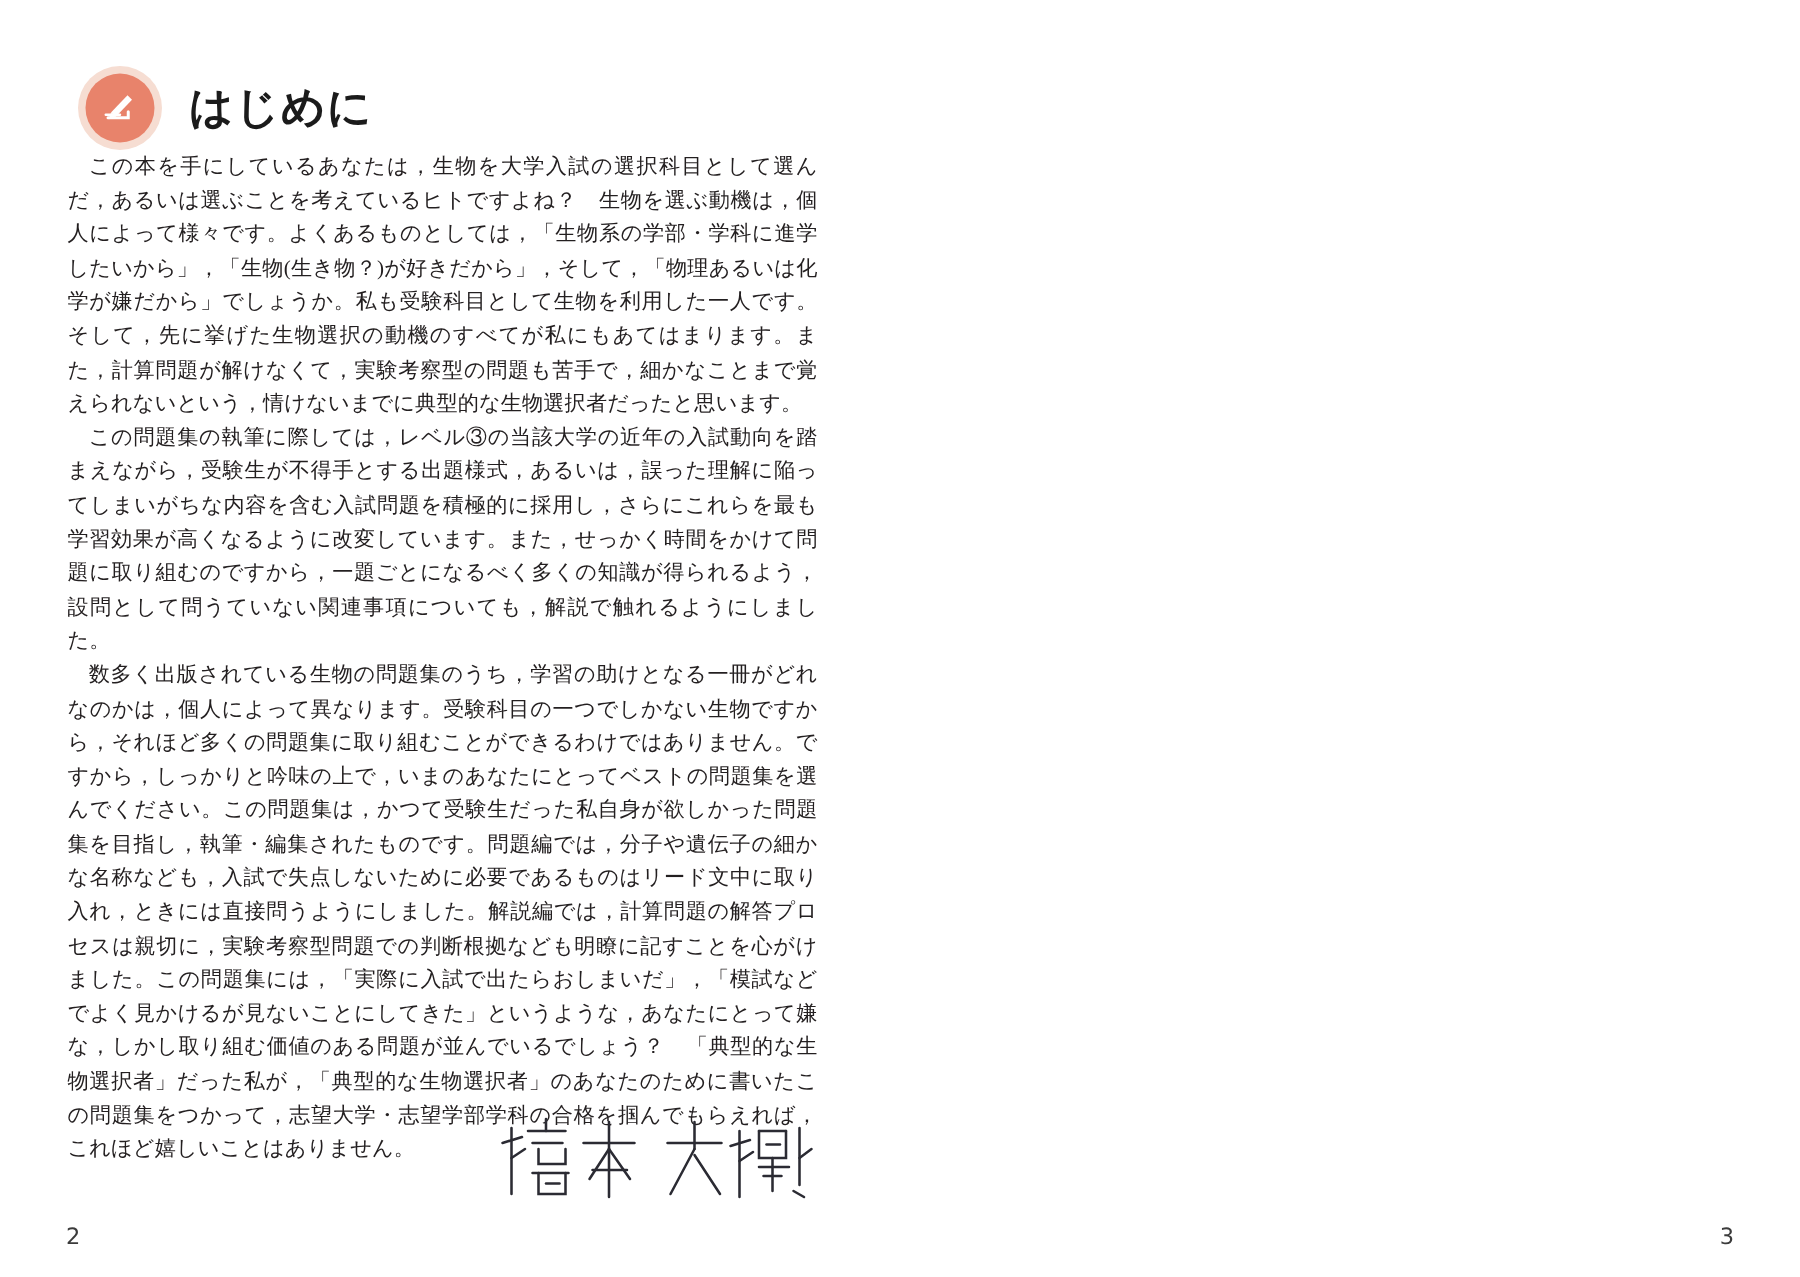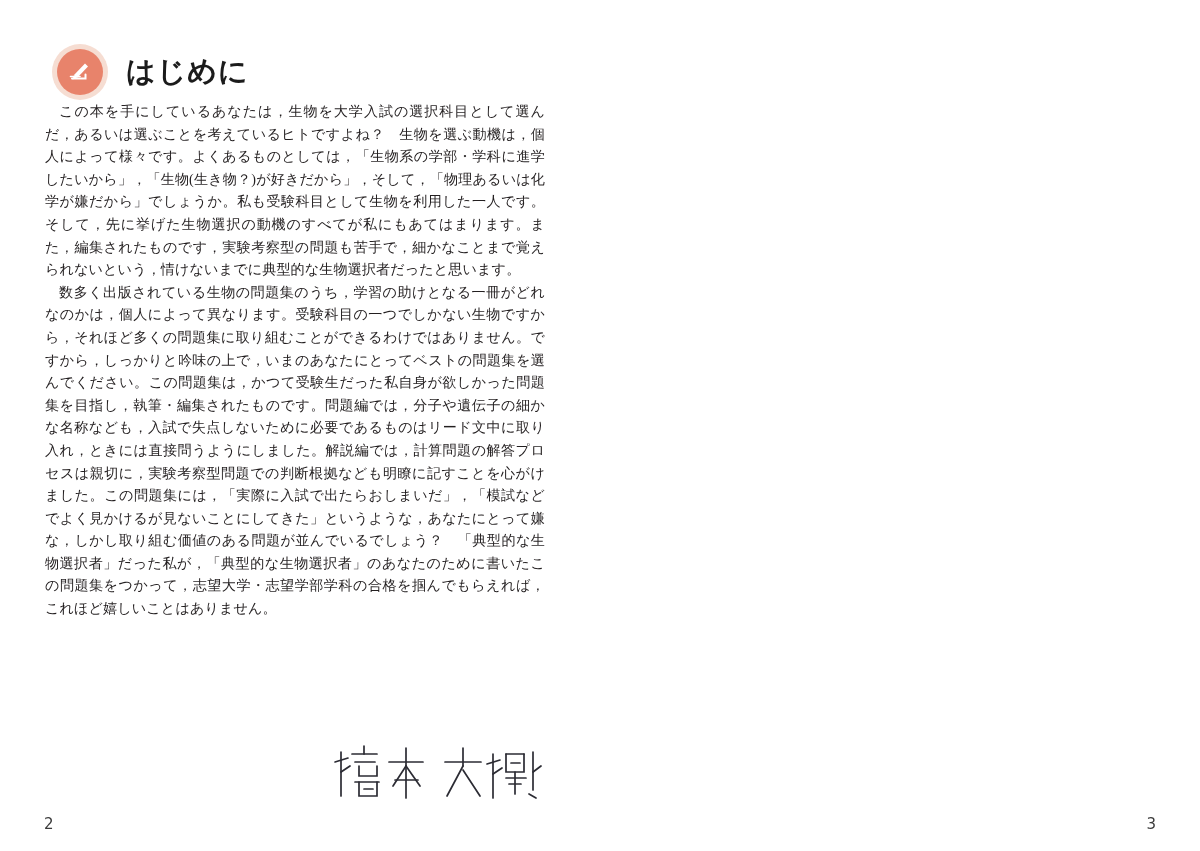--- a/index.html
+++ b/index.html
@@ -117,21 +117,22 @@
             <path d="M5.5 19.5 L15 19.5" stroke="#ffffff" stroke-width="1.6" fill="none" stroke-linecap="round"></path>
             <path d="M9 18 L20 6.5 L23 9.5 L12 21 Z" fill="#ffffff"></path>
             <path d="M9 18 L12 21 L7.5 22.5 Z" fill="#ffffff"></path>
           </svg>
         </div>
       </div>
       <div class="head-title">はじめに</div>
     </div>
 
     <div class="preface">
-      <p>この本を手にしているあなたは，生物を大学入試の選択科目として選んだ，あるいは選ぶことを考えているヒトですよね？　生物を選ぶ動機は，個人によって様々です。よくあるものとしては，「生物系の学部・学科に進学したいから」，「生物(生き物？)が好きだから」，そして，「物理あるいは化学が嫌だから」でしょうか。私も受験科目として生物を利用した一人です。そして，先に挙げた生物選択の動機のすべてが私にもあてはまります。また，編集されたものです，実験考察型の問題も苦手で，細かなことまで覚えられないという，情けないまでに典型的な生物選択者だったと思います。</p>
+      <p>この本を手にしているあなたは，生物を大学入試の選択科目として選んだ，あるいは選ぶことを考えているヒトですよね？　生物を選ぶ動機は，個人によって様々です。よくあるものとしては，「生物系の学部・学科に進学したいから」，「生物(生き物？)が好きだから」，そして，「物理あるいは化学が嫌だから」でしょうか。私も受験科目として生物を利用した一人です。そして，先に挙げた生物選択の動機のすべてが私にもあてはまります。また，計算問題が解けなくて，実験考察型の問題も苦手で，細かなことまで覚えられないという，情けないまでに典型的な生物選択者だったと思います。</p>
+      <p>この問題集の執筆に際しては，レベル③の当該大学の近年の入試動向を踏まえながら，受験生が不得手とする出題様式，あるいは，誤った理解に陥ってしまいがちな内容を含む入試問題を積極的に採用し，さらにこれらを最も学習効果が高くなるように改変しています。また，せっかく時間をかけて問題に取り組むのですから，一題ごとになるべく多くの知識が得られるよう，設問として問うていない関連事項についても，解説で触れるようにしました。</p>
       <p>数多く出版されている生物の問題集のうち，学習の助けとなる一冊がどれなのかは，個人によって異なります。受験科目の一つでしかない生物ですから，それほど多くの問題集に取り組むことができるわけではありません。ですから，しっかりと吟味の上で，いまのあなたにとってベストの問題集を選んでください。この問題集は，かつて受験生だった私自身が欲しかった問題集を目指し，執筆・編集されたものです。問題編では，分子や遺伝子の細かな名称なども，入試で失点しないために必要であるものはリード文中に取り入れ，ときには直接問うようにしました。解説編では，計算問題の解答プロセスは親切に，実験考察型問題での判断根拠なども明瞭に記すことを心がけました。この問題集には，「実際に入試で出たらおしまいだ」，「模試などでよく見かけるが見ないことにしてきた」というような，あなたにとって嫌な，しかし取り組む価値のある問題が並んでいるでしょう？　「典型的な生物選択者」だった私が，「典型的な生物選択者」のあなたのために書いたこの問題集をつかって，志望大学・志望学部学科の合格を掴んでもらえれば，これほど嬉しいことはありません。</p>
 
     </div>
 
     <div class="signature">
       <svg width="215" height="62" viewBox="0 0 215 62">
         <g stroke="#2b2b33" stroke-width="1.7" fill="none" stroke-linecap="round">
 
           <path d="M8 10 L8 54"></path>
           <path d="M2 20 L15 16"></path>

